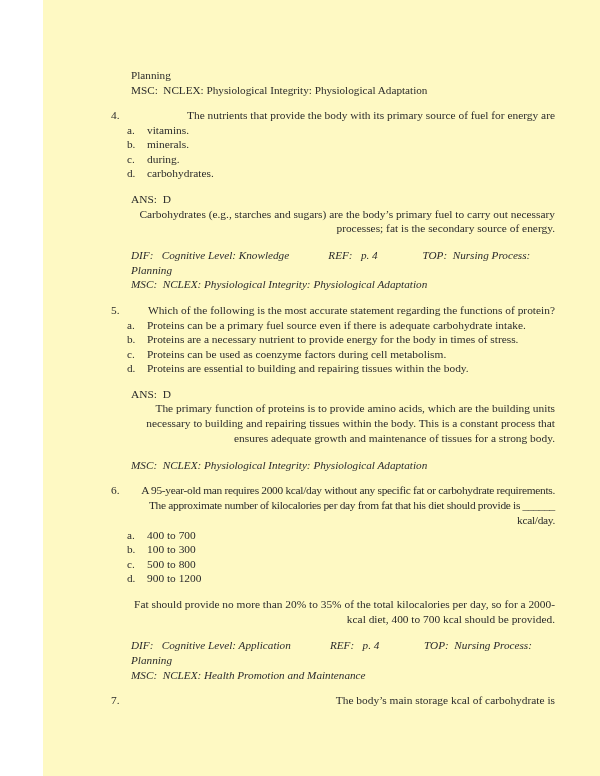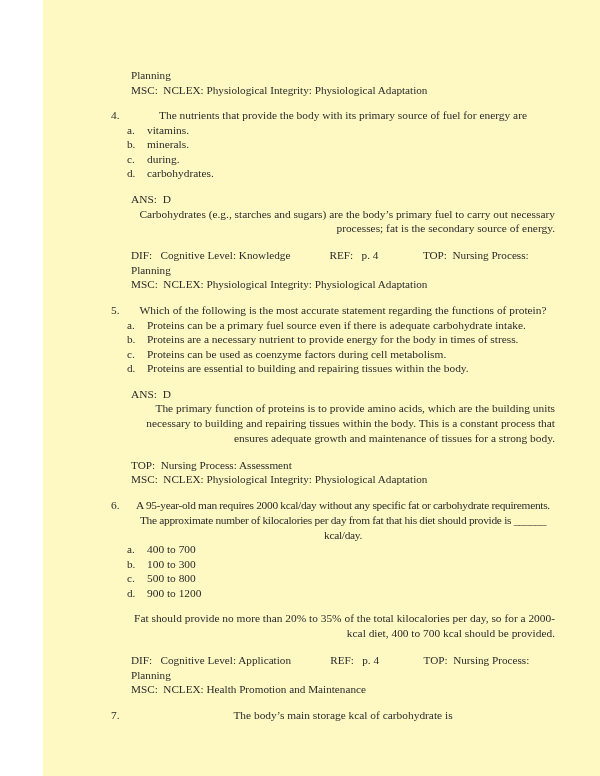--- a/index.html
+++ b/index.html
@@ -49,21 +49,21 @@
     width: 20px;
     flex: 0 0 20px;
     font-size: 11.4px;
     line-height: 14.8px;
     text-align: left;
   }
   .q-text {
     flex: 1 1 auto;
     font-size: 11.4px;
     line-height: 14.8px;
-    text-align: center;
+    text-align: right;
   }
 
   
   .options {
     margin-left: 16px;
     margin-top: 0;
   }
   .option {
     display: flex;
     align-items: flex-start;
@@ -90,20 +90,21 @@
     line-height: 14.6px;
     white-space: pre;
   }
   .rationale {
     font-size: 11.4px;
     line-height: 14.8px;
     text-align: right;
   }
   .meta-group {
     margin-top: 12px;
+    font-style: italic;
   }
 
   .spacer-q {
     height: 11px;
   }
 
   .blank {
     letter-spacing: -0.3px;
   }
 </style>
@@ -175,21 +176,20 @@
       </div>
       <div class="option">
         <div class="opt-letter">d.</div>
         <div class="opt-text">Proteins are essential to building and repairing tissues within the body.</div>
       </div>
     </div>
     <div class="answer-block">
       <div class="ans-label">ANS:  D</div>
       <div class="rationale">The primary function of proteins is to provide amino acids, which are the building units necessary to building and repairing tissues within the body. This is a constant process that ensures adequate growth and maintenance of tissues for a strong body.</div>
       <div class="meta-group">
-        <div class="meta-line">TOP:  Nursing Process: Assessment</div>
         <div class="meta-line">MSC:  NCLEX: Physiological Integrity: Physiological Adaptation</div>
       </div>
     </div>
   </div>
 
   <div class="spacer-q"></div>
 
   <div class="question">
     <div class="q-head">
       <div class="q-num">6.</div>

